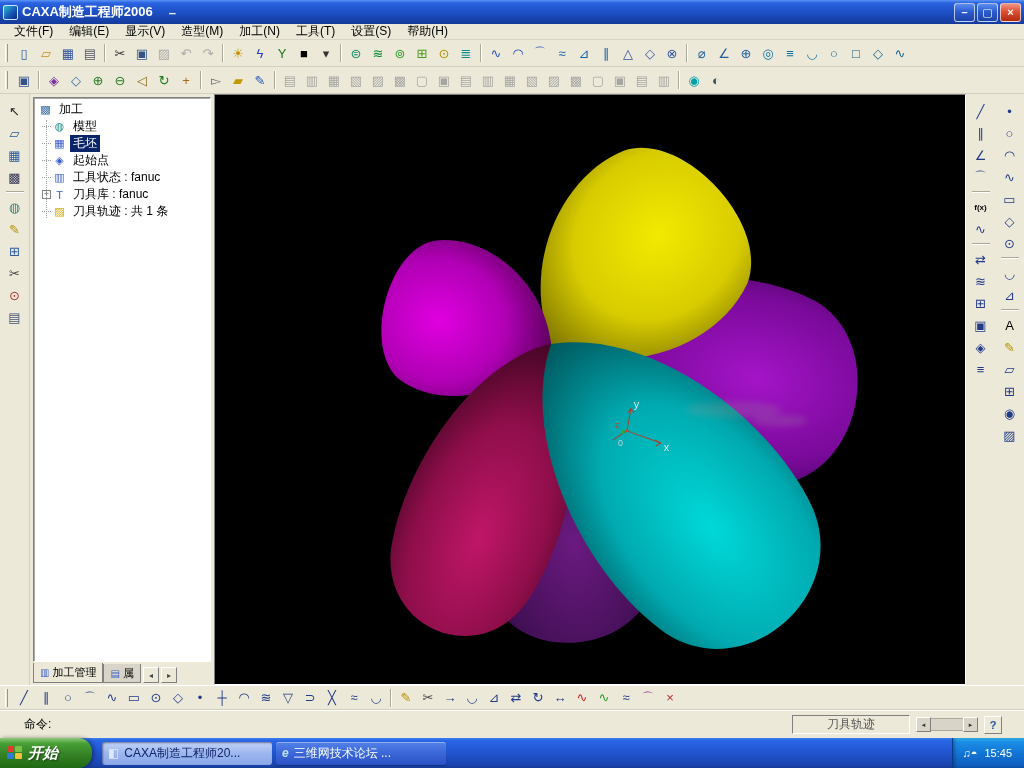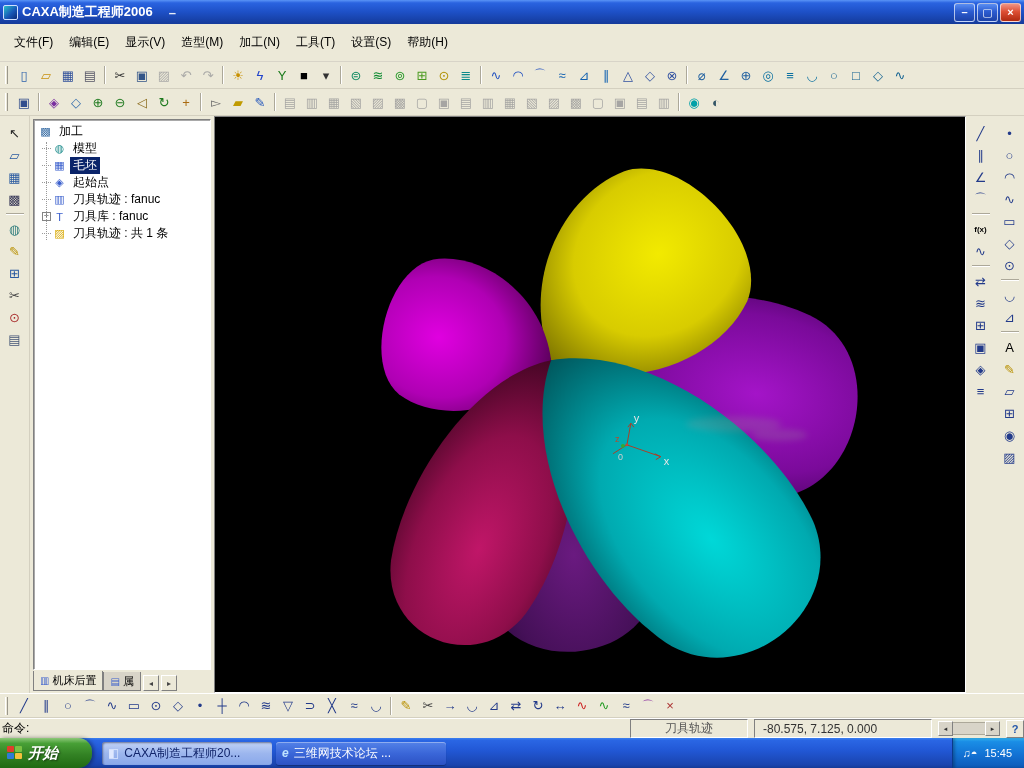--- a/index.html
+++ b/index.html
@@ -15,21 +15,21 @@
  background:linear-gradient(135deg,#2ac0c8,#1858b8 55%,#0a2a78);border:1px solid #cfe0ff}
 .childmin{margin-left:12px;font-weight:bold;opacity:.9}
 .tspacer{flex:1}
 .wctrls{display:flex;gap:2px}
 .wbtn{width:21px;height:19px;display:flex;align-items:center;justify-content:center;color:#fff;
  font-size:11px;font-weight:bold;border-radius:3px;border:1px solid rgba(255,255,255,.65);
  background:linear-gradient(180deg,#5a8ef2,#2c5cd0 45%,#1c42a8)}
 .wbtn.close{background:linear-gradient(180deg,#f09484,#dd4f34 45%,#b02a10)}
 
 
-.menubar{height:38px;display:flex;align-items:center;padding-left:6px;background:#ece9d8;
+.menubar{height:16px;display:flex;align-items:center;padding-left:6px;background:#ece9d8;
  border-bottom:1px solid #d8d4c8;flex:0 0 auto}
 .menu-item{padding:3px 8px;cursor:default;color:#000}
 
 
 .toolbar{height:27px;display:flex;align-items:center;background:#ece9d8;border-bottom:1px solid #d4d0c0;
  padding:0 2px;flex:0 0 auto}
 .grip{width:3px;height:18px;border-left:1px solid #fff;border-right:1px solid #9a968a;margin:0 5px 0 3px;flex:0 0 auto}
 .ticons{display:flex;align-items:center;height:100%}
 .tbtn{width:22px;height:20px;display:flex;align-items:center;justify-content:center;font-size:13px;
  cursor:default;border:1px solid transparent;border-radius:2px;flex:0 0 auto}
@@ -67,22 +67,22 @@
  background:#ece9d8;display:flex;align-items:center;justify-content:center;font-size:8px;color:#444}
 
 
 .viewport{flex:1;background:#000;position:relative;border:1px solid;border-color:#808080 #fff #fff #808080;min-width:0}
 .viewport svg{position:absolute;left:0;top:0;width:100%;height:100%}
 .axlbl{font-size:11px;fill:#e6e6e6}
 .axlbl.z{font-size:9px;fill:#b44b30}
 .axlbl.o{font-size:9px;fill:#cfcfcf}
 
 
-.cmdrow{height:20px;display:flex;align-items:center;background:#ece9d8;border-top:1px solid #fff;
- padding:0 0;gap:6px;flex:0 0 auto}
+.cmdrow{height:28px;display:flex;align-items:center;background:#ece9d8;border-top:1px solid #fff;
+ padding:0 22px;gap:6px;flex:0 0 auto}
 .cmdlabel{padding-left:2px;color:#000}
 .cmdinput{flex:1;height:18px;border:none;background:transparent;font:inherit;outline:none}
 .spanel{height:19px;border:1px solid;border-color:#808080 #fff #fff #808080;display:flex;
  align-items:center;padding:0 8px;color:#333;flex:0 0 auto}
 .spanel.tool{width:118px;justify-content:center;color:#555}
 .spanel.coords{width:178px}
 .mini-scroll{display:flex;align-items:center;flex:0 0 auto}
 .msbtn{width:15px;height:15px;border:1px solid;border-color:#fff #808080 #808080 #fff;background:#d8d4c8;
  font-size:7px;display:flex;align-items:center;justify-content:center;color:#333}
 .mstrack{width:32px;height:13px;background:#d8d4c8;border-top:1px solid #aca899;border-bottom:1px solid #aca899}
@@ -268,37 +268,37 @@
             <span class="tlabel sel" style="background: rgb(10, 36, 106);">毛坯</span>
           </div>
           <div class="trow" style="padding-left: 8px;">
             <span class="tconn"></span>
             <span class="ticon" style="color: rgb(58, 95, 205);">◈</span>
             <span class="tlabel">起始点</span>
           </div>
           <div class="trow" style="padding-left: 8px;">
             <span class="tconn"></span>
             <span class="ticon" style="color: rgb(58, 95, 205);">▥</span>
-            <span class="tlabel">刀具轨迹 : fanuc</span>
+            <span class="tlabel">工具状态 : fanuc</span>
           </div>
           <div class="trow" style="padding-left: 8px;">
             <span class="texp">+</span>
             <span class="ticon" style="color: rgb(58, 95, 205);">T</span>
             <span class="tlabel">刀具库 : fanuc</span>
           </div>
           <div class="trow" style="padding-left: 8px;">
             <span class="tconn"></span>
             <span class="ticon" style="color: rgb(216, 168, 0);">▨</span>
             <span class="tlabel">刀具轨迹 : 共 1 条</span>
           </div>
         </div>
       <div class="tabbar">
           <span class="tab active">
             <span class="tabicon">▥</span>
-            <span class="tablabel">机床后置</span>
+            <span class="tablabel">加工管理</span>
           </span>
           <span class="tab">
             <span class="tabicon">▤</span>
             <span class="tablabel">属</span>
           </span>
           <span class="tscroll">◂</span>
           <span class="tscroll">▸</span>
         </div>
     </div>
 
@@ -442,21 +442,20 @@
         <span class="tbtn" style="color: rgb(34, 58, 138);">≈</span>
         <span class="tbtn" style="color: rgb(138, 48, 160);">⌒</span>
         <span class="tbtn" style="color: rgb(170, 48, 48);">×</span>
       </span>
   </div>
 
   <div class="cmdrow">
     <span class="cmdlabel">命令:</span>
     <input class="cmdinput" value="" style="">
     <span class="spanel tool">刀具轨迹</span>
-    <span class="spanel coords">-80.575, 7.125, 0.000</span>
     <span class="mini-scroll">
       <span class="msbtn">◂</span>
       <span class="mstrack"></span>
       <span class="msbtn">▸</span>
     </span>
     <span class="helpbtn">?</span>
   </div>
 
   <div class="taskbar">
     <span class="startbtn">

